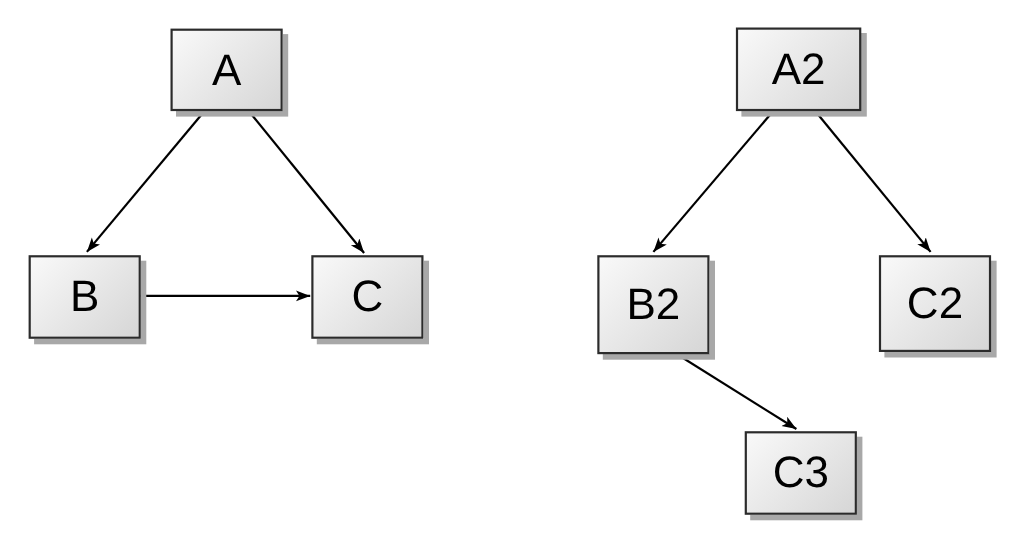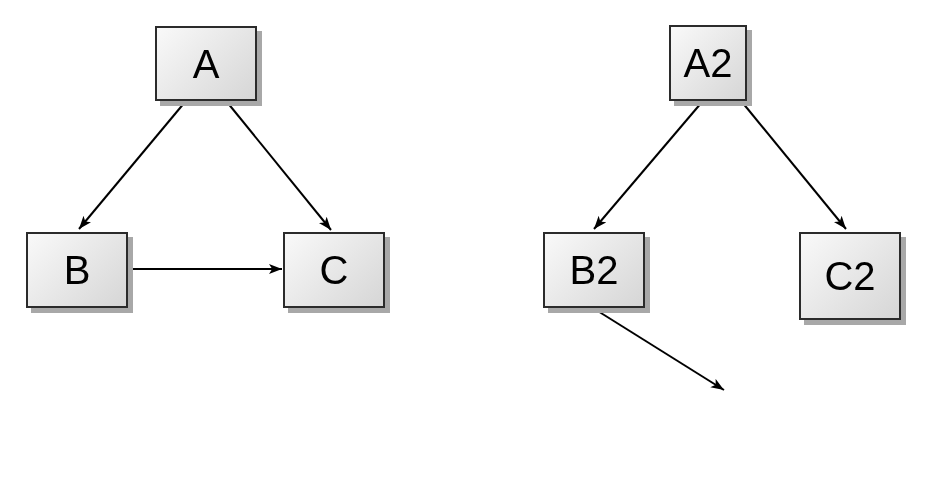--- a/index.html
+++ b/index.html
@@ -64,23 +64,26 @@
 
   <div class="node" style="left: 155px; top: 26px; width: 102px; height: 75px;">
     <span class="node-label">A</span>
   </div>
   <div class="node" style="left: 26px; top: 232px; width: 102px; height: 76px;">
     <span class="node-label">B</span>
   </div>
   <div class="node" style="left: 283px; top: 232px; width: 102px; height: 76px;">
     <span class="node-label">C</span>
   </div>
-  <div class="node" style="left: 669px; top: 25px; width: 78px; height: 76px;">
+  <div class="node" style="left: 669px; top: 25px; width: 114px; height: 76px;">
     <span class="node-label">A2</span>
   </div>
-  <div class="node" style="left: 543px; top: 232px; width: 102px; height: 76px;">
+  <div class="node" style="left: 543px; top: 232px; width: 102px; height: 90px;">
     <span class="node-label">B2</span>
   </div>
   <div class="node" style="left: 799px; top: 232px; width: 102px; height: 88px;">
     <span class="node-label">C2</span>
   </div>
+  <div class="node" style="left: 677px; top: 392px; width: 102px; height: 76px;">
+    <span class="node-label">C3</span>
+  </div>
 
 </div>
 
 </body></html>

